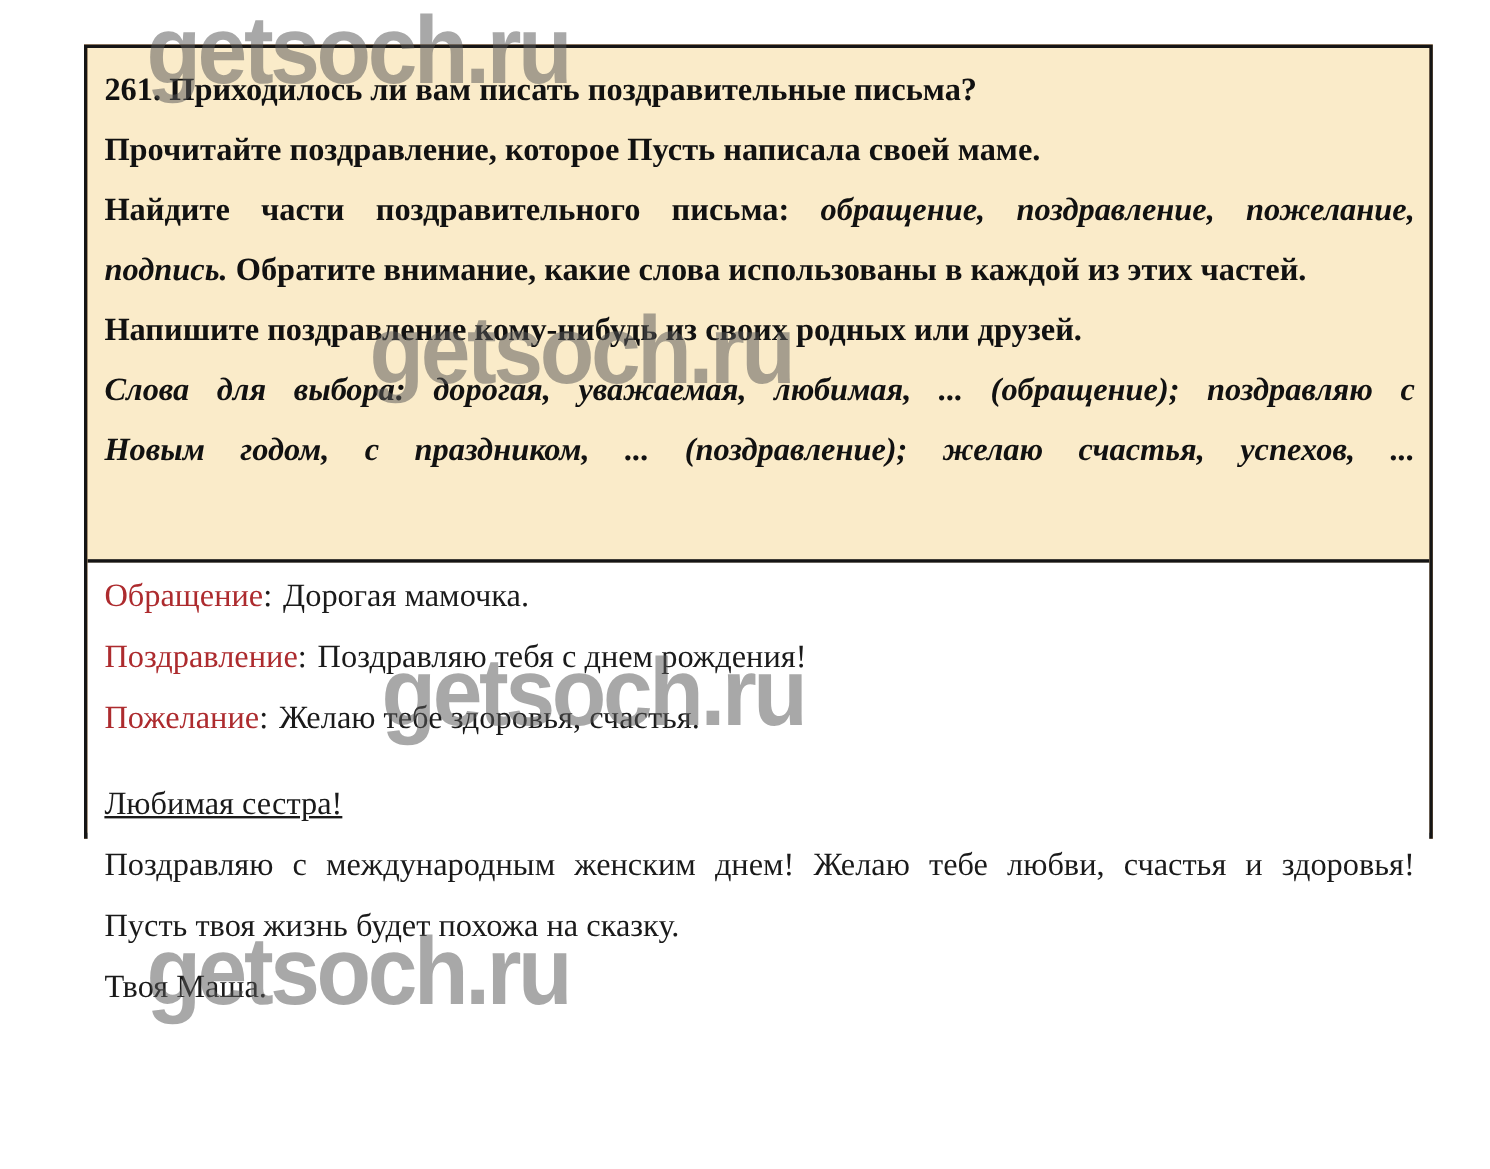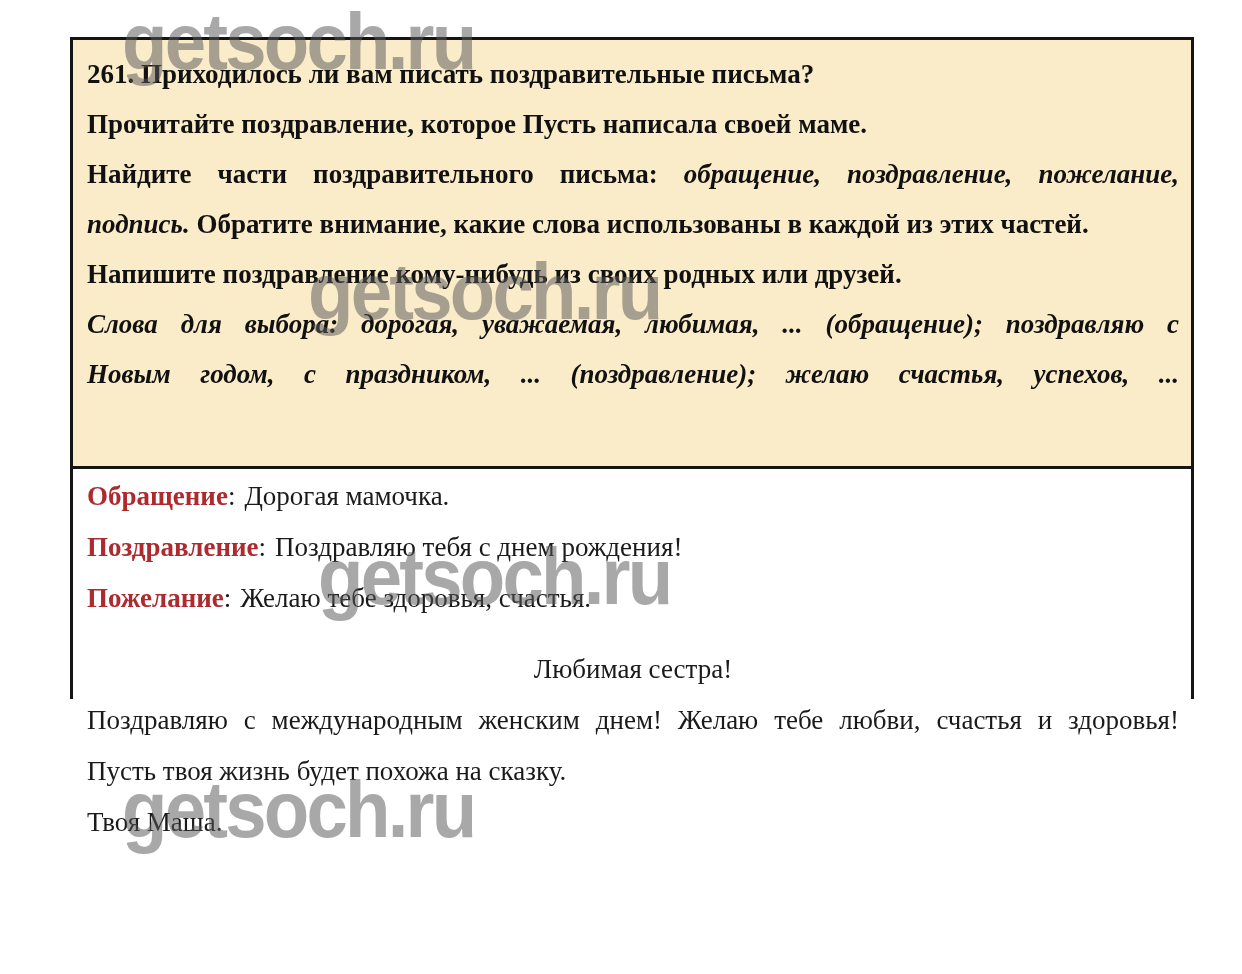--- a/index.html
+++ b/index.html
@@ -56,29 +56,29 @@
     background: #ffffff;
     padding: 2px 12px 0 14px;
     overflow: hidden;
     color: #1a1a1a;
   }
   .a-line {
     font: 27px/51px "Liberation Serif", serif;
     white-space: nowrap;
   }
   .a-label {
-    font-weight: bold;
+    font-weight: normal;
     color: #ad2b2e;
   }
   .a-sep { color: #1a1a1a; }
   .a-value { margin-left: 9px; }
   .a-greeting {
-    text-align: center;
     margin-top: 20px;
     white-space: normal;
+    text-decoration: underline;
   }
   .a-body {
     white-space: normal;
     text-align: justify;
     text-align-last: justify;
   }
   .a-plain { white-space: nowrap; }
   .a-sign {
     text-align: left;
     white-space: nowrap;

